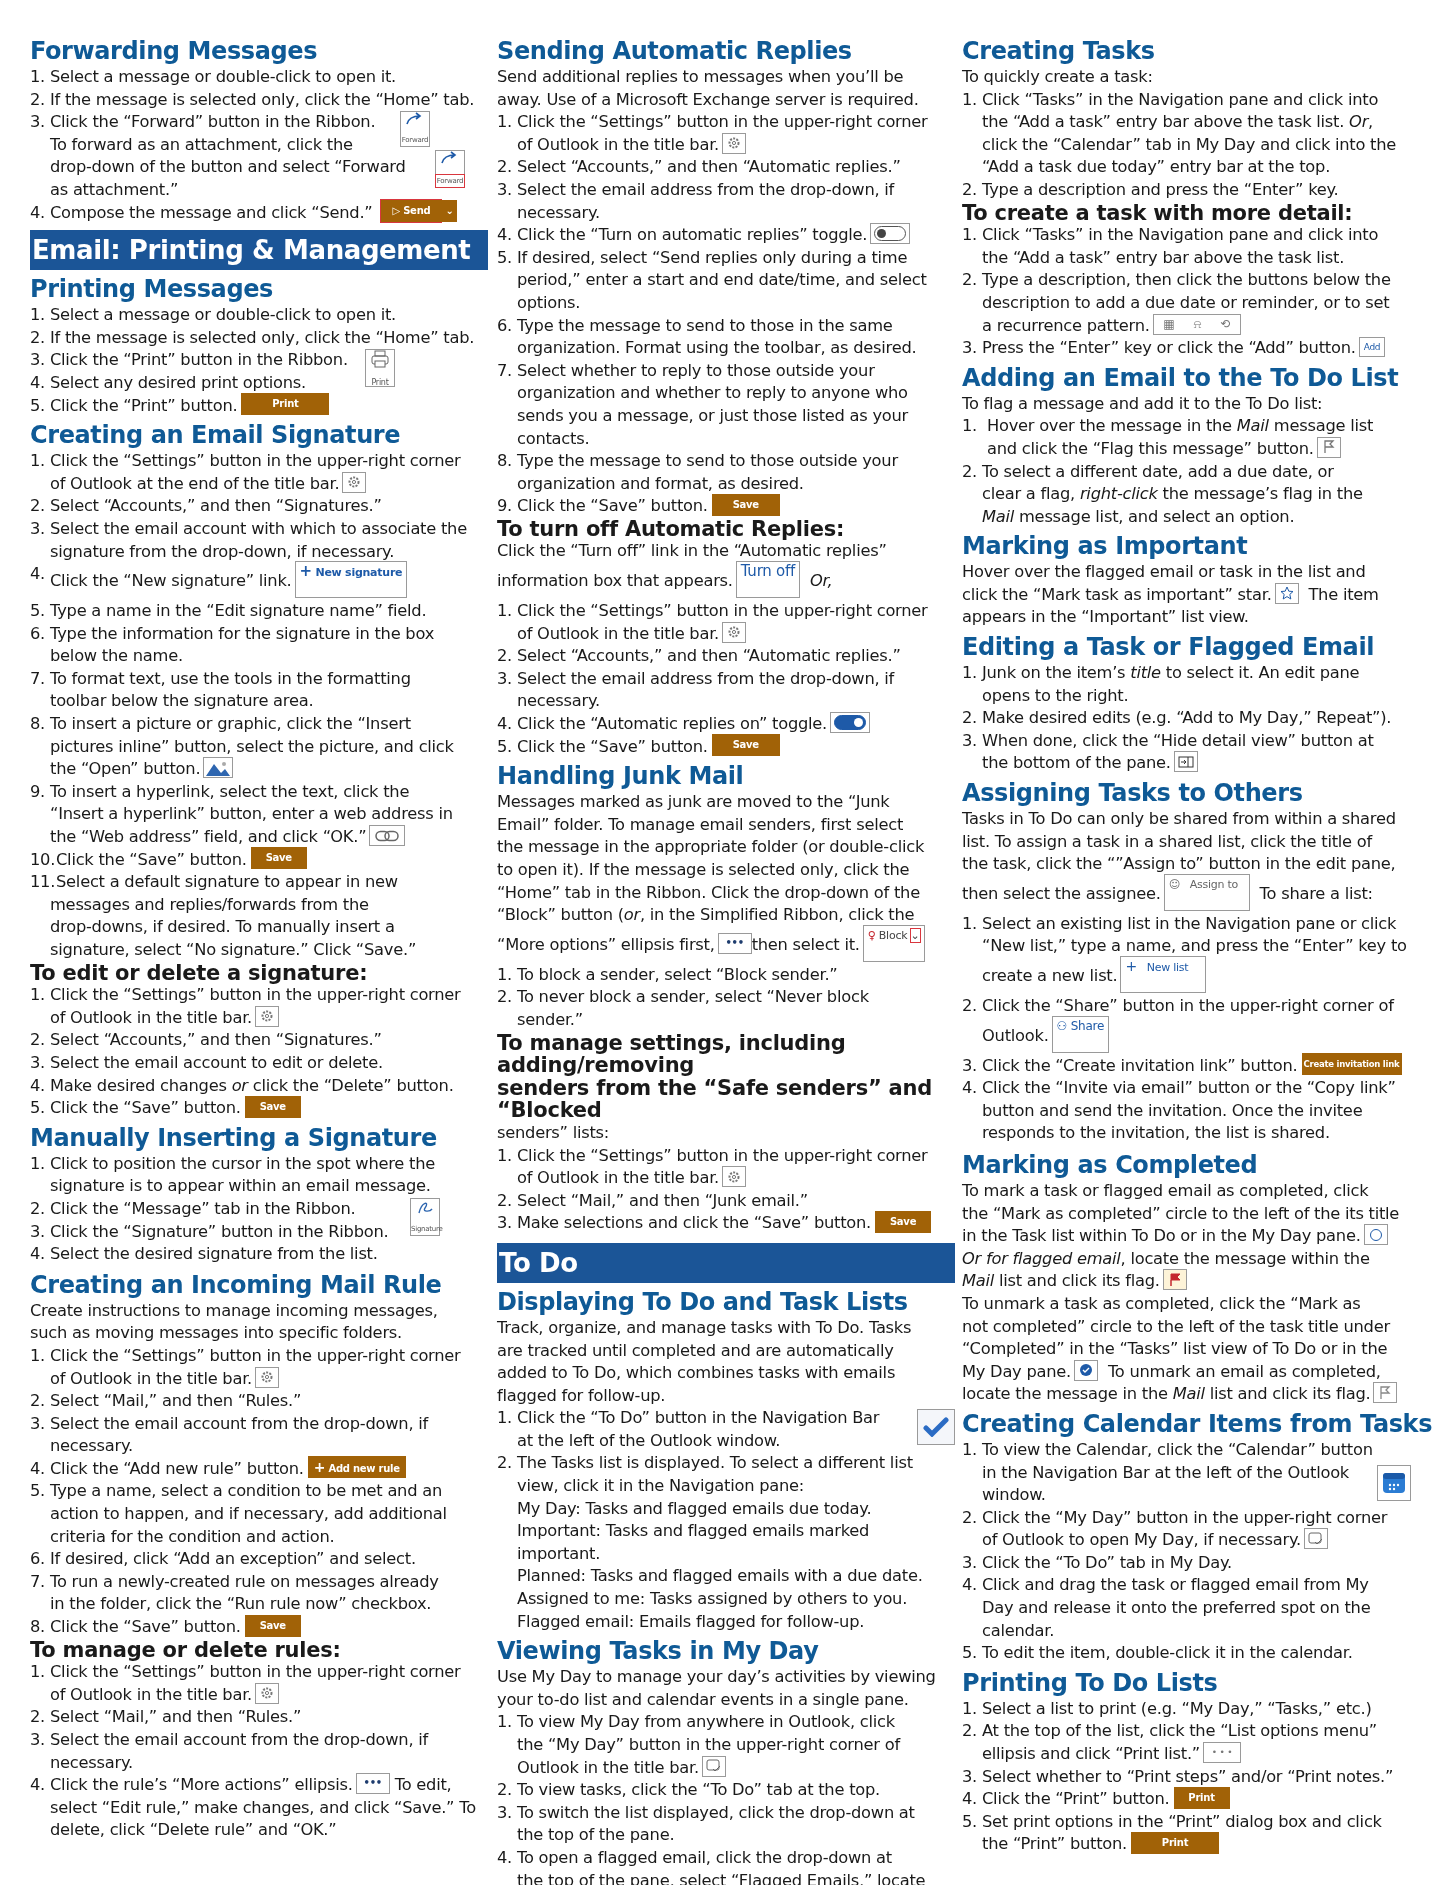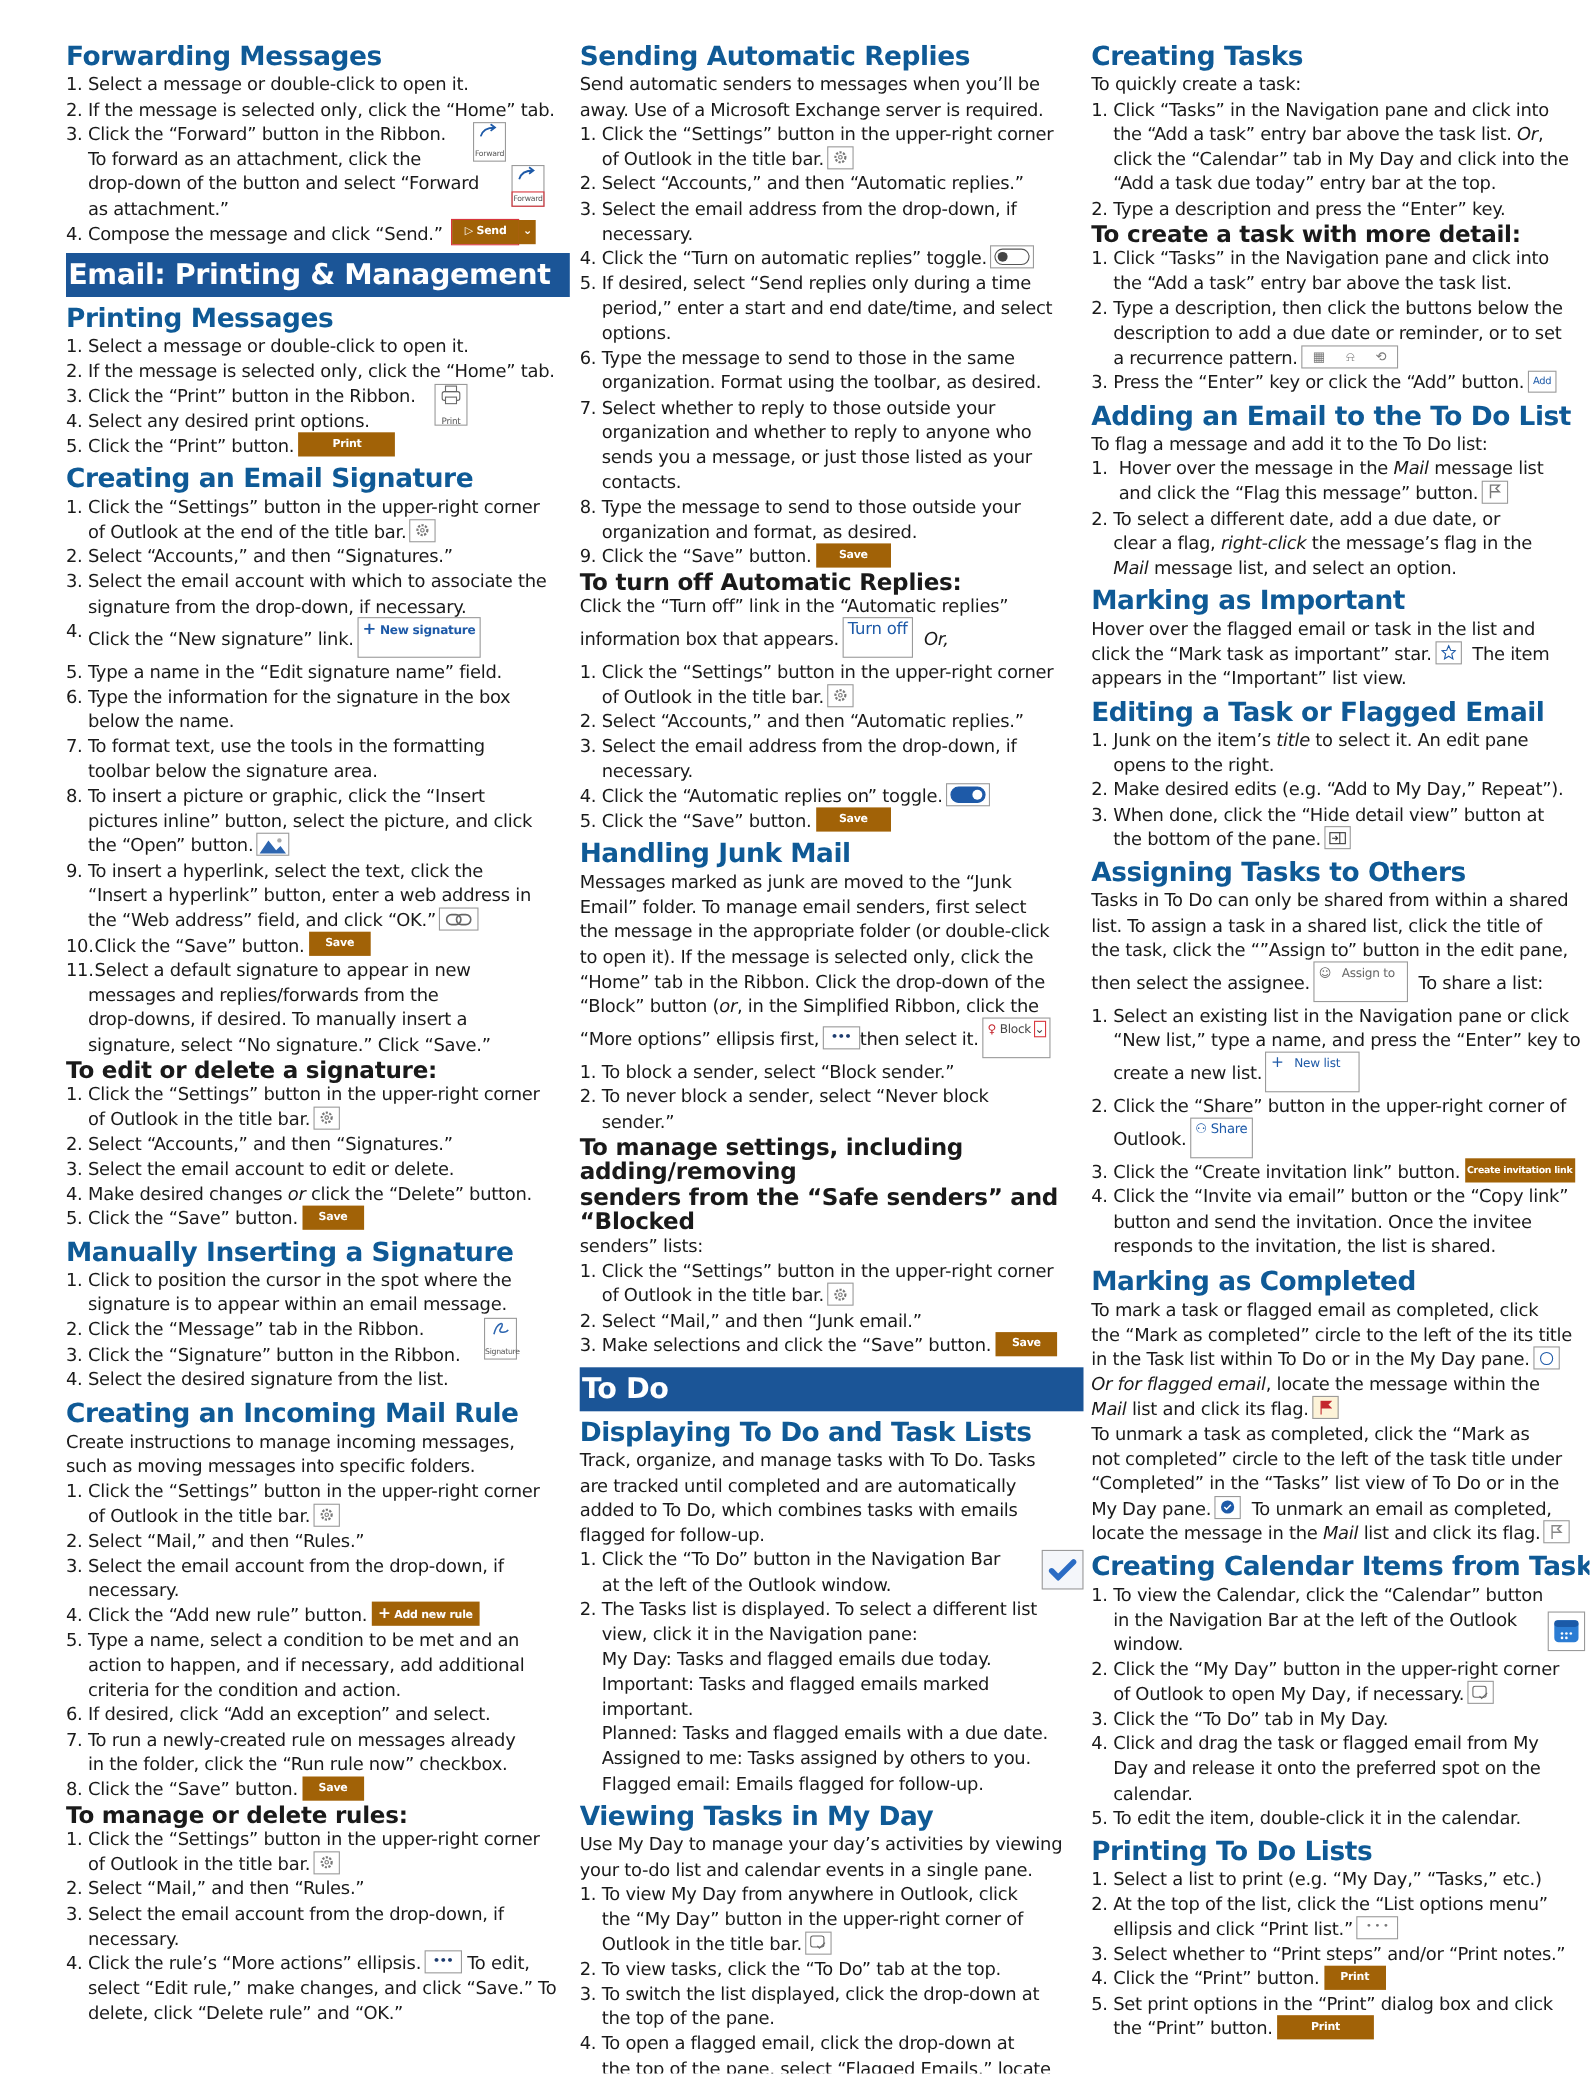--- a/index.html
+++ b/index.html
@@ -1,19 +1,19 @@
 <!DOCTYPE html>
 <html><head>
 <meta charset="utf-8">
 <style>
   * { box-sizing: border-box; margin: 0; padding: 0; }
   html, body { width: 1445px; height: 1885px; background: #ffffff; overflow: hidden; }
   body { font-family: "DejaVu Sans", sans-serif; color: #1a1a1a; }
   .page { position: relative; width: 1445px; height: 1885px; }
-  .col { position: absolute; top: 36px; width: 458px; margin-left: 30px; }
+  .col { position: absolute; top: 36px; width: 458px; }
   .col-1 { left: 30px; }
   .col-2 { left: 497px; }
   .col-3 { left: 962px; width: 462px; }
   .sec-title { color: #0f5a96; font-weight: bold; font-size: 24px; line-height: 30px; letter-spacing: -0.4px; white-space: nowrap; }
   .banner { background: #1b5597; color: #ffffff; font-weight: bold; font-size: 26px; line-height: 40px; padding-left: 2px; margin: 6px 0 4px 0; letter-spacing: -0.4px; white-space: nowrap; }
   .p { font-size: 16.3px; line-height: 22.6px; letter-spacing: -0.25px; }
   .sub { font-size: 21px; line-height: 22.6px; font-weight: bold; letter-spacing: -0.25px; }
   .step { position: relative; padding-left: 20px; font-size: 16.3px; line-height: 22.6px; letter-spacing: -0.25px; }
   .step .num { position: absolute; left: 0; top: 0; }
   .indent { padding-left: 20px; font-size: 16.3px; line-height: 22.6px; letter-spacing: -0.25px; }
@@ -184,21 +184,21 @@
     <div class="step"><span class="num">2.</span><span>Select “Mail,” and then “Rules.”</span></div>
     <div class="step"><span class="num">3.</span><span>Select the email account from the drop-down, if</span></div>
     <div class="indent">necessary.</div>
     <div class="step"><span class="num">4.</span><span>Click the rule’s “More actions” ellipsis.</span><span class="icon-box" style="width:34px;font-size:10px;color:#1e3c6e;font-weight:bold">•••</span> <b>To edit</b>,</div>
     <div class="indent"><span>select “Edit rule,” make changes, and click “Save.” </span><b>To</b></div>
     <div class="indent"><b>delete</b><span>, click “Delete rule” and “OK.”</span></div>
   </div>
 
   <div class="col col-2">
     <div class="sec-title">Sending Automatic Replies</div>
-    <div class="p">Send automatic senders to messages when you’ll be</div>
+    <div class="p">Send additional replies to messages when you’ll be</div>
     <div class="p">away. Use of a Microsoft Exchange server is required.</div>
     <div class="step"><span class="num">1.</span><span>Click the “Settings” button in the upper-right corner</span></div>
     <div class="indent"><span>of Outlook in the title bar.</span><span class="icon-box">
           <svg width="14" height="14" viewBox="0 0 14 14">
             <circle cx="7" cy="7" r="4.5" fill="none" stroke="#777" stroke-dasharray="2 1.3" stroke-width="2"></circle>
             <circle cx="7" cy="7" r="1.6" fill="none" stroke="#777"></circle>
           </svg>
         </span></div>
     <div class="step"><span class="num">2.</span><span>Select “Accounts,” and then “Automatic replies.”</span></div>
     <div class="step"><span class="num">3.</span><span>Select the email address from the drop-down, if</span></div>

